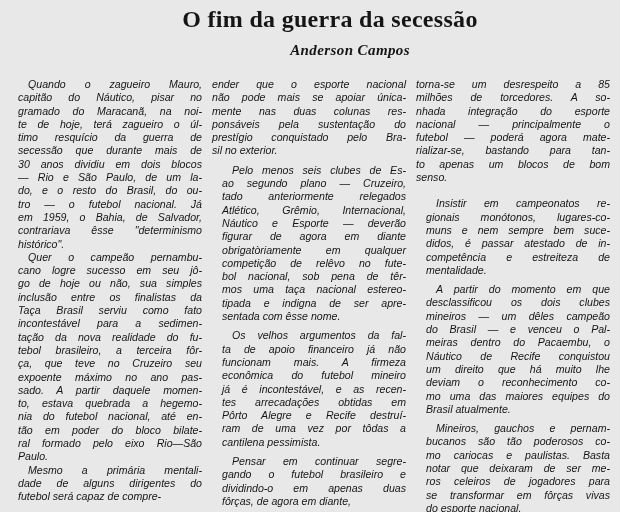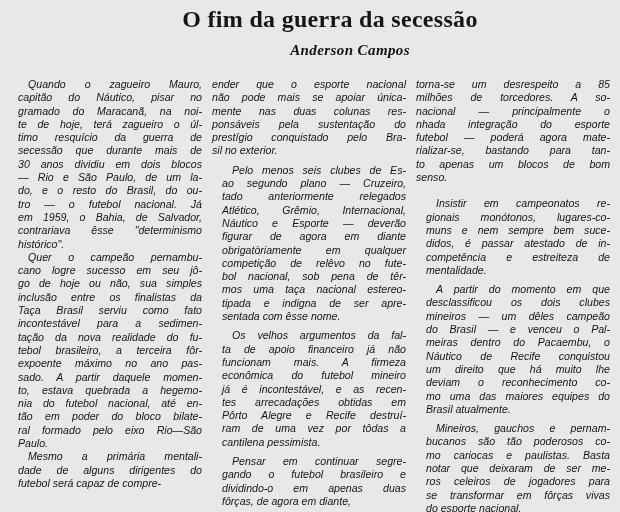--- a/index.html
+++ b/index.html
@@ -100,20 +100,21 @@
       </p>
       <p>
         <span class="line" style="padding-left: 10px;">Quer o campeão pernambu-</span>
         <span class="line">cano logre sucesso em seu jô-</span>
         <span class="line">go de hoje ou não, sua simples</span>
         <span class="line">inclusão entre os finalistas da</span>
         <span class="line">Taça Brasil serviu como fato</span>
         <span class="line">incontestável para a sedimen-</span>
         <span class="line">tação da nova realidade do fu-</span>
         <span class="line">tebol brasileiro, a terceira fôr-</span>
+        <span class="line">ça, que teve no Cruzeiro seu</span>
         <span class="line">expoente máximo no ano pas-</span>
         <span class="line">sado. A partir daquele momen-</span>
         <span class="line">to, estava quebrada a hegemo-</span>
         <span class="line">nia do futebol nacional, até en-</span>
         <span class="line">tão em poder do bloco bilate-</span>
         <span class="line">ral formado pelo eixo Rio—São</span>
         <span class="line last">Paulo.</span>
       </p>
       <p>
         <span class="line" style="padding-left: 10px;">Mesmo a primária mentali-</span>
@@ -159,22 +160,22 @@
         <span class="line" style="padding-left: 10px;">Pensar em continuar segre-</span>
         <span class="line">gando o futebol brasileiro e</span>
         <span class="line">dividindo-o em apenas duas</span>
         <span class="line last">fôrças, de agora em diante,</span>
       </p>
     </div>
   <div class="col col3">
       <p class="cont">
         <span class="line">torna-se um desrespeito a 85</span>
         <span class="line">milhões de torcedores. A so-</span>
+        <span class="line">nhada integração do esporte</span>
         <span class="line">nacional — principalmente o</span>
-        <span class="line">nhada integração do esporte</span>
         <span class="line">futebol — poderá agora mate-</span>
         <span class="line">rializar-se, bastando para tan-</span>
         <span class="line">to apenas um blocos de bom</span>
         <span class="line last">senso.</span>
       </p>
       <p class="gap">
         <span class="line" style="padding-left: 10px; margin-top: 13px;">Insistir em campeonatos re-</span>
         <span class="line">gionais monótonos, lugares-co-</span>
         <span class="line">muns e nem sempre bem suce-</span>
         <span class="line">didos, é passar atestado de in-</span>

